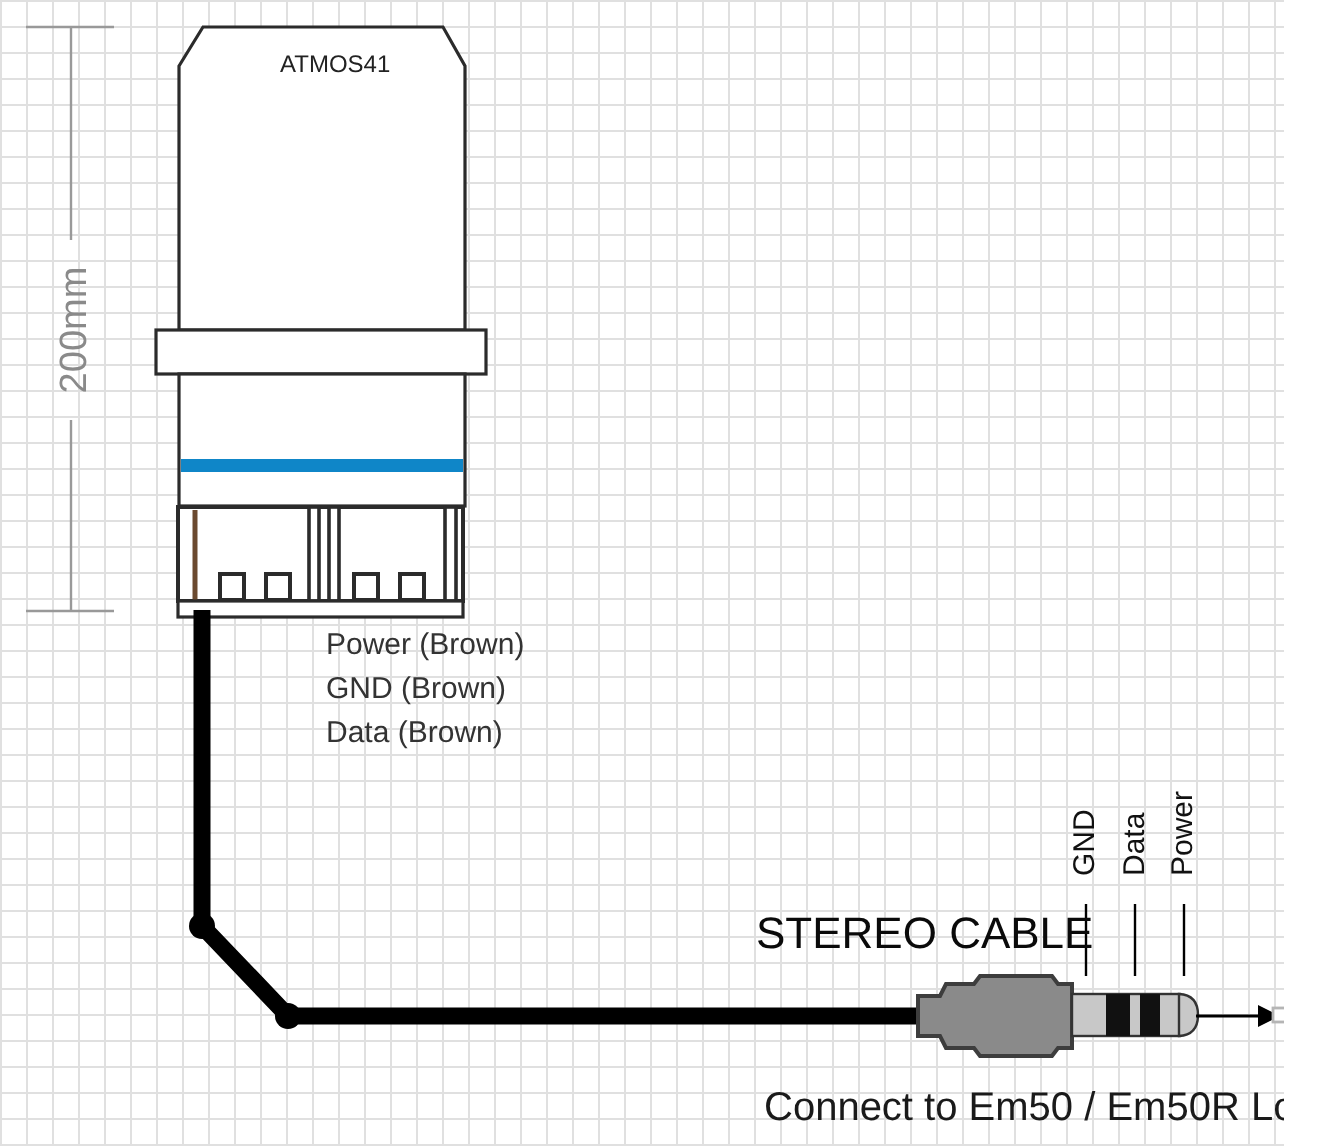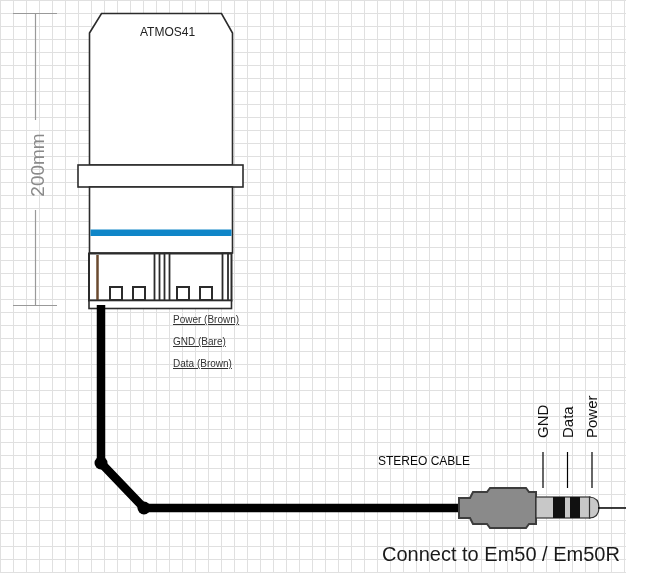--- a/index.html
+++ b/index.html
@@ -6,29 +6,30 @@
   body{font-family:"Liberation Sans", sans-serif; background:#fff;}
   .canvas{
     position:relative;
     width:626px;height:573px;
     overflow:hidden;
     background-color:#ffffff;
     background-image:
       linear-gradient(to right, #e0e0e0 1px, transparent 1px),
       linear-gradient(to bottom, #e0e0e0 1px, transparent 1px);
     background-size:13px 13px;
+    padding-left:16px;
   }
   .svg-layer{position:absolute;left:0;top:0;}
   .lbl{position:absolute;color:#222;white-space:nowrap;}
   .lbl-atmos{left:140px;top:25px;font-size:12px;color:#222;}
-  .lbl-wire{left:173px;font-size:10px;color:#333;text-decoration:underline;}
+  .lbl-wire{left:163px;font-size:15px;color:#333;}
   .lbl-wire.w0{top:314px;}
   .lbl-wire.w1{top:336px;}
   .lbl-wire.w2{top:358px;}
-  .lbl-stereo{left:378px;top:454px;font-size:12px;color:#0a0a0a;}
+  .lbl-stereo{left:378px;top:454px;font-size:22px;color:#0a0a0a;}
   .lbl-caption{left:382px;top:543px;font-size:20px;color:#1a1a1a;}
   .rot{position:absolute;transform:rotate(-90deg);transform-origin:left bottom;}
   .lbl-dim{left:45px;top:187px;width:80px;height:18px;font-size:19px;color:#8a8a8a;text-align:center;}
   .lbl-pin{width:60px;height:16px;font-size:15px;color:#111;text-align:left;}
   .pin-gnd{left:550px;top:422px;}
   .pin-data{left:575px;top:422px;}
   .pin-power{left:599px;top:422px;}
 </style>
 </head>
 <body>
@@ -87,21 +88,21 @@
       <polygon points="629,502.5 640,508 629,513.5" fill="#000"></polygon>
       <rect x="636.5" y="504" width="7" height="7" fill="#fff" stroke="#b5b5b5" stroke-width="1.4"></rect>
     </g>
   </svg>
 
   <div class="lbl lbl-atmos">ATMOS41</div>
 
   <div class="rot lbl-dim">200mm</div>
 
   <div class="lbl lbl-wire w0">Power (Brown)</div>
-  <div class="lbl lbl-wire w1">GND (Bare)</div>
+  <div class="lbl lbl-wire w1">GND (Brown)</div>
   <div class="lbl lbl-wire w2">Data (Brown)</div>
 
   <div class="lbl lbl-stereo">STEREO CABLE</div>
 
   <div class="rot lbl-pin pin-gnd">GND</div>
   <div class="rot lbl-pin pin-data">Data</div>
   <div class="rot lbl-pin pin-power">Power</div>
 
   <div class="lbl lbl-caption">Connect to Em50 / Em50R Logger</div>
 </div>

